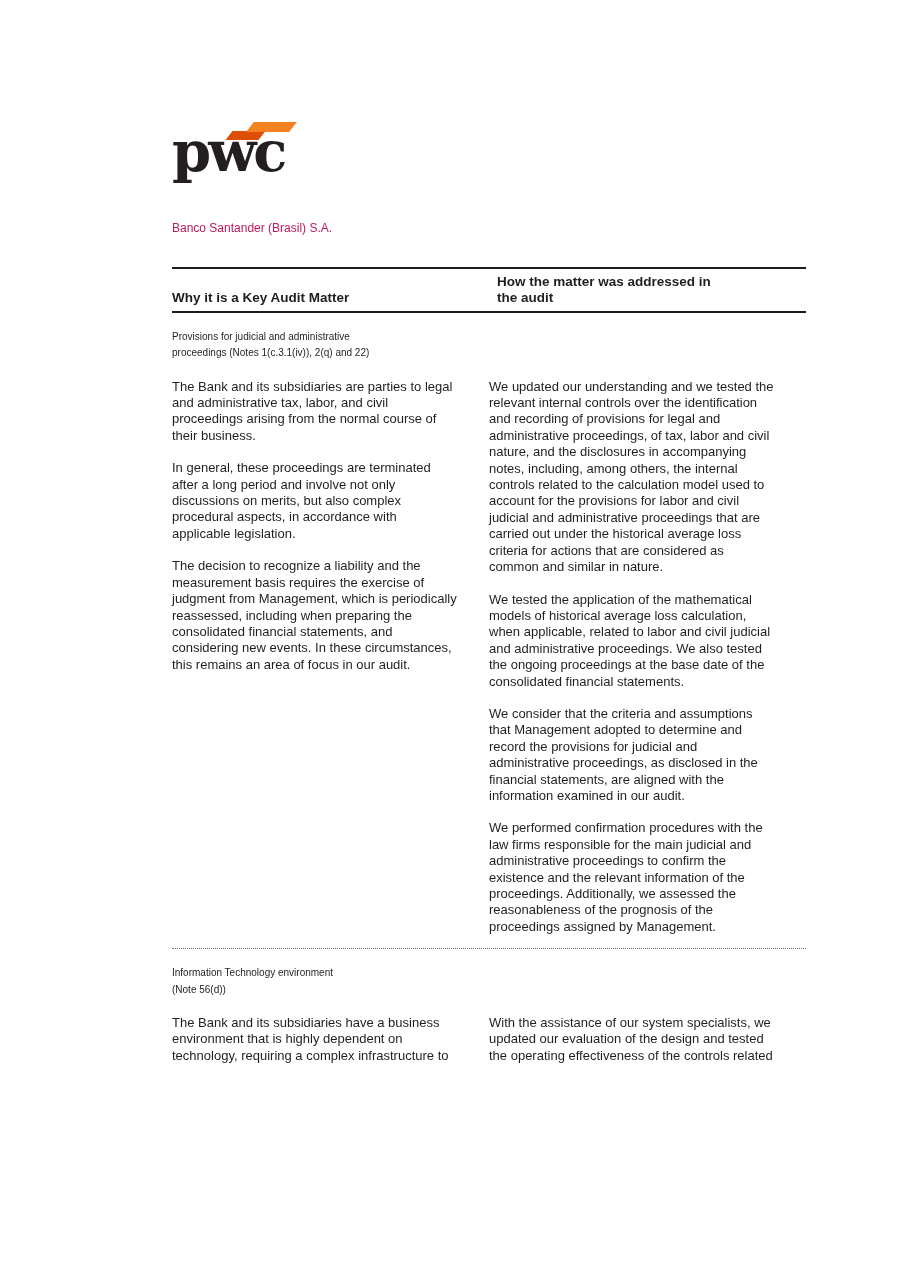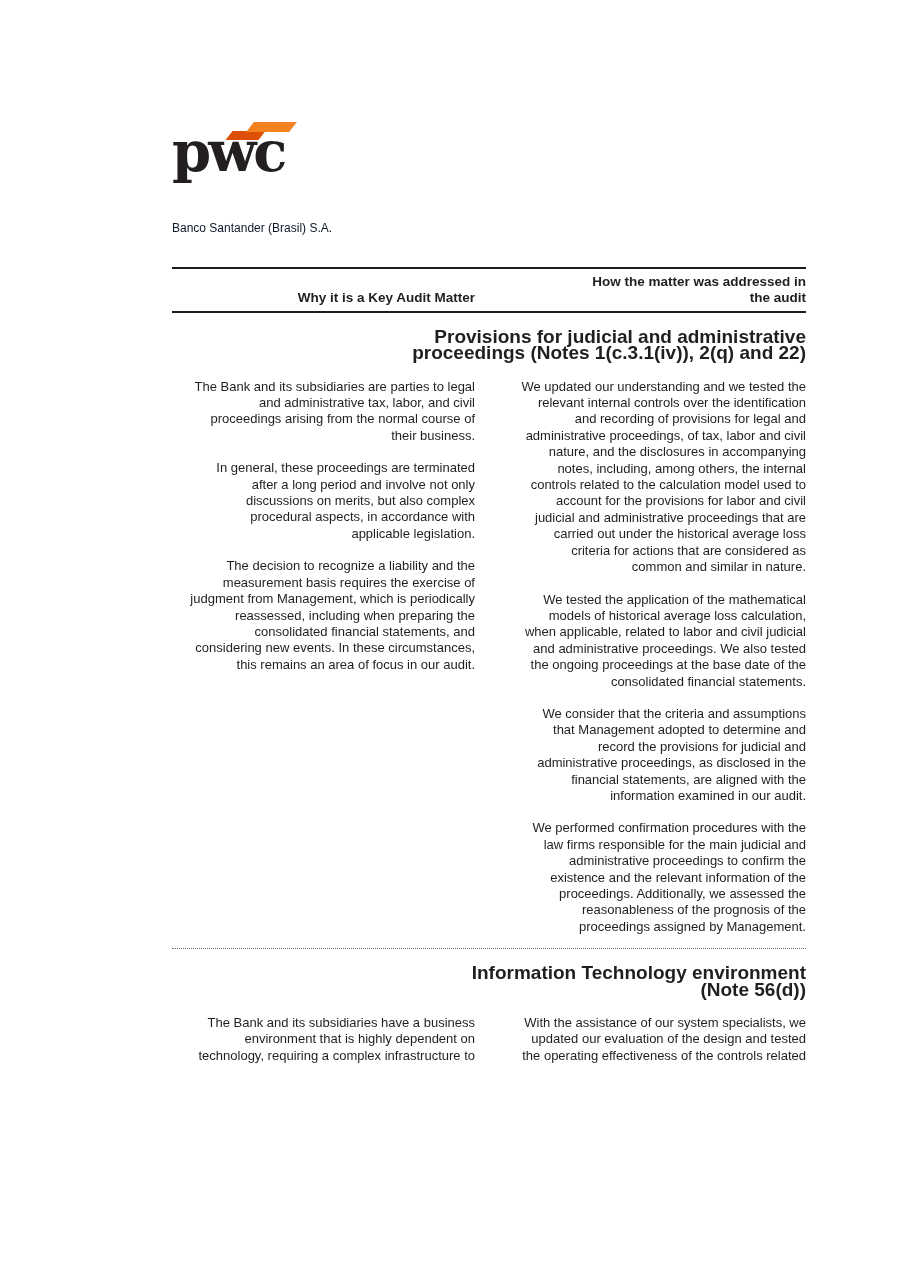--- a/index.html
+++ b/index.html
@@ -4,21 +4,20 @@
 <style>
   html, body { margin: 0; padding: 0; background: #ffffff; }
   .page {
     position: relative;
     width: 899px;
     height: 1067px;
     background: #ffffff;
     font-family: "Liberation Sans", sans-serif;
     color: #1f1f1f;
     overflow: hidden;
-    text-align: right;
   }
 
   
   .logo { position: absolute; left: 172px; top: 110px; width: 140px; height: 90px; }
   .swoosh-a {
     position: absolute; left: 57px; top: 21px; width: 33px; height: 9px;
     transform: skewX(-38deg);
   }
   .swoosh-b {
     position: absolute; left: 78px; top: 12px; width: 43px; height: 10px;
@@ -30,21 +29,21 @@
     font-weight: bold;
     font-size: 56px;
     letter-spacing: -3px;
     line-height: 1.2;
     color: #231f20;
   }
 
   
   .company {
     position: absolute; left: 172px; top: 221px;
-    font-size: 12px; color: #0f172a;
+    font-size: 12px; color: #be185d;
   }
 
   
   .kam-table {
     position: absolute; left: 172px; top: 267px; width: 634px;
     font-size: 13px; line-height: 16.4px;
   }
   .kam-header {
     display: flex;
     align-items: flex-end;
@@ -52,22 +51,22 @@
     border-bottom: 2px solid #1c1c1c;
     padding: 5px 0 4px 0;
     font-weight: bold;
     font-size: 13.5px;
   }
   .col-left { width: 317px; box-sizing: border-box; padding-right: 14px; }
   .col-right { flex: 1; box-sizing: border-box; }
   .prewrap { white-space: pre-line; margin-left: 8px; }
 
   .section-title {
-    font-weight: bold;
-    font-size: 19px;
+    font-weight: normal;
+    font-size: 10px;
     margin-top: 16px;
     white-space: pre-line;
   }
   .kam-row { display: flex; margin-top: 17px; }
   .para { margin: 0 0 16px 0; white-space: pre-line; }
   .para:last-child { margin-bottom: 0; }
 
   .divider {
     border: 0;
     border-top: 1px dotted #6d6d6d;

